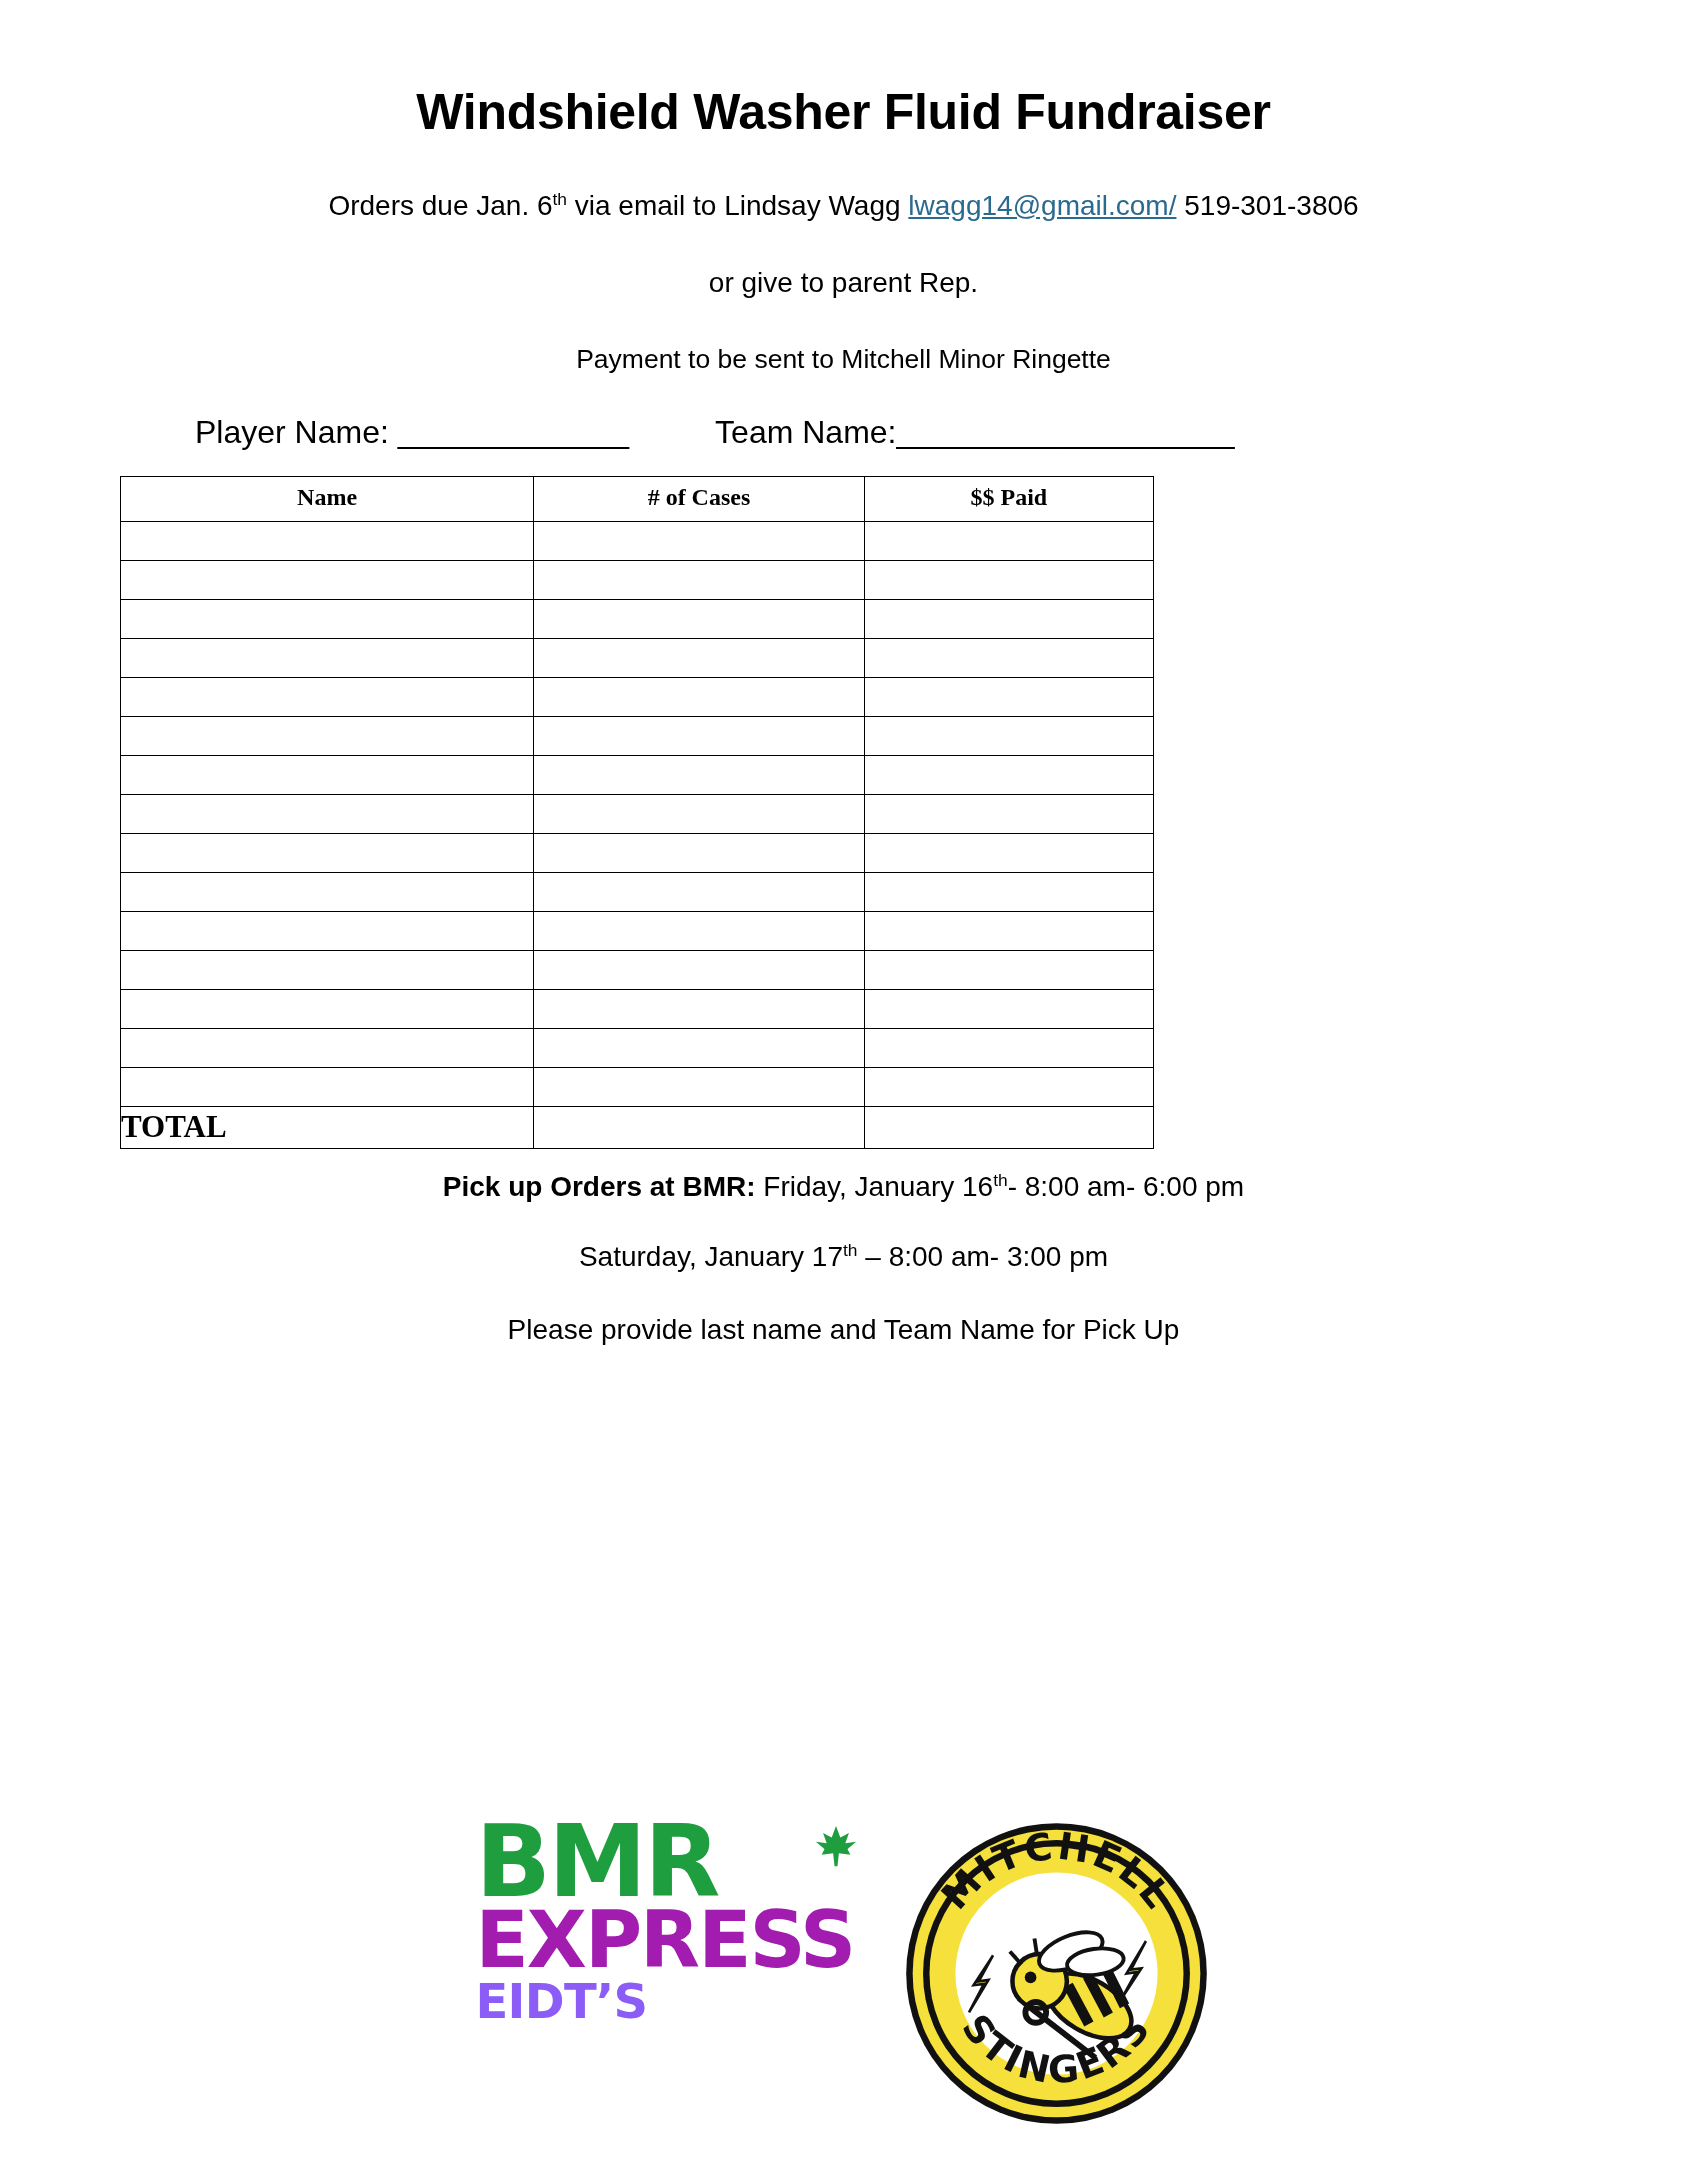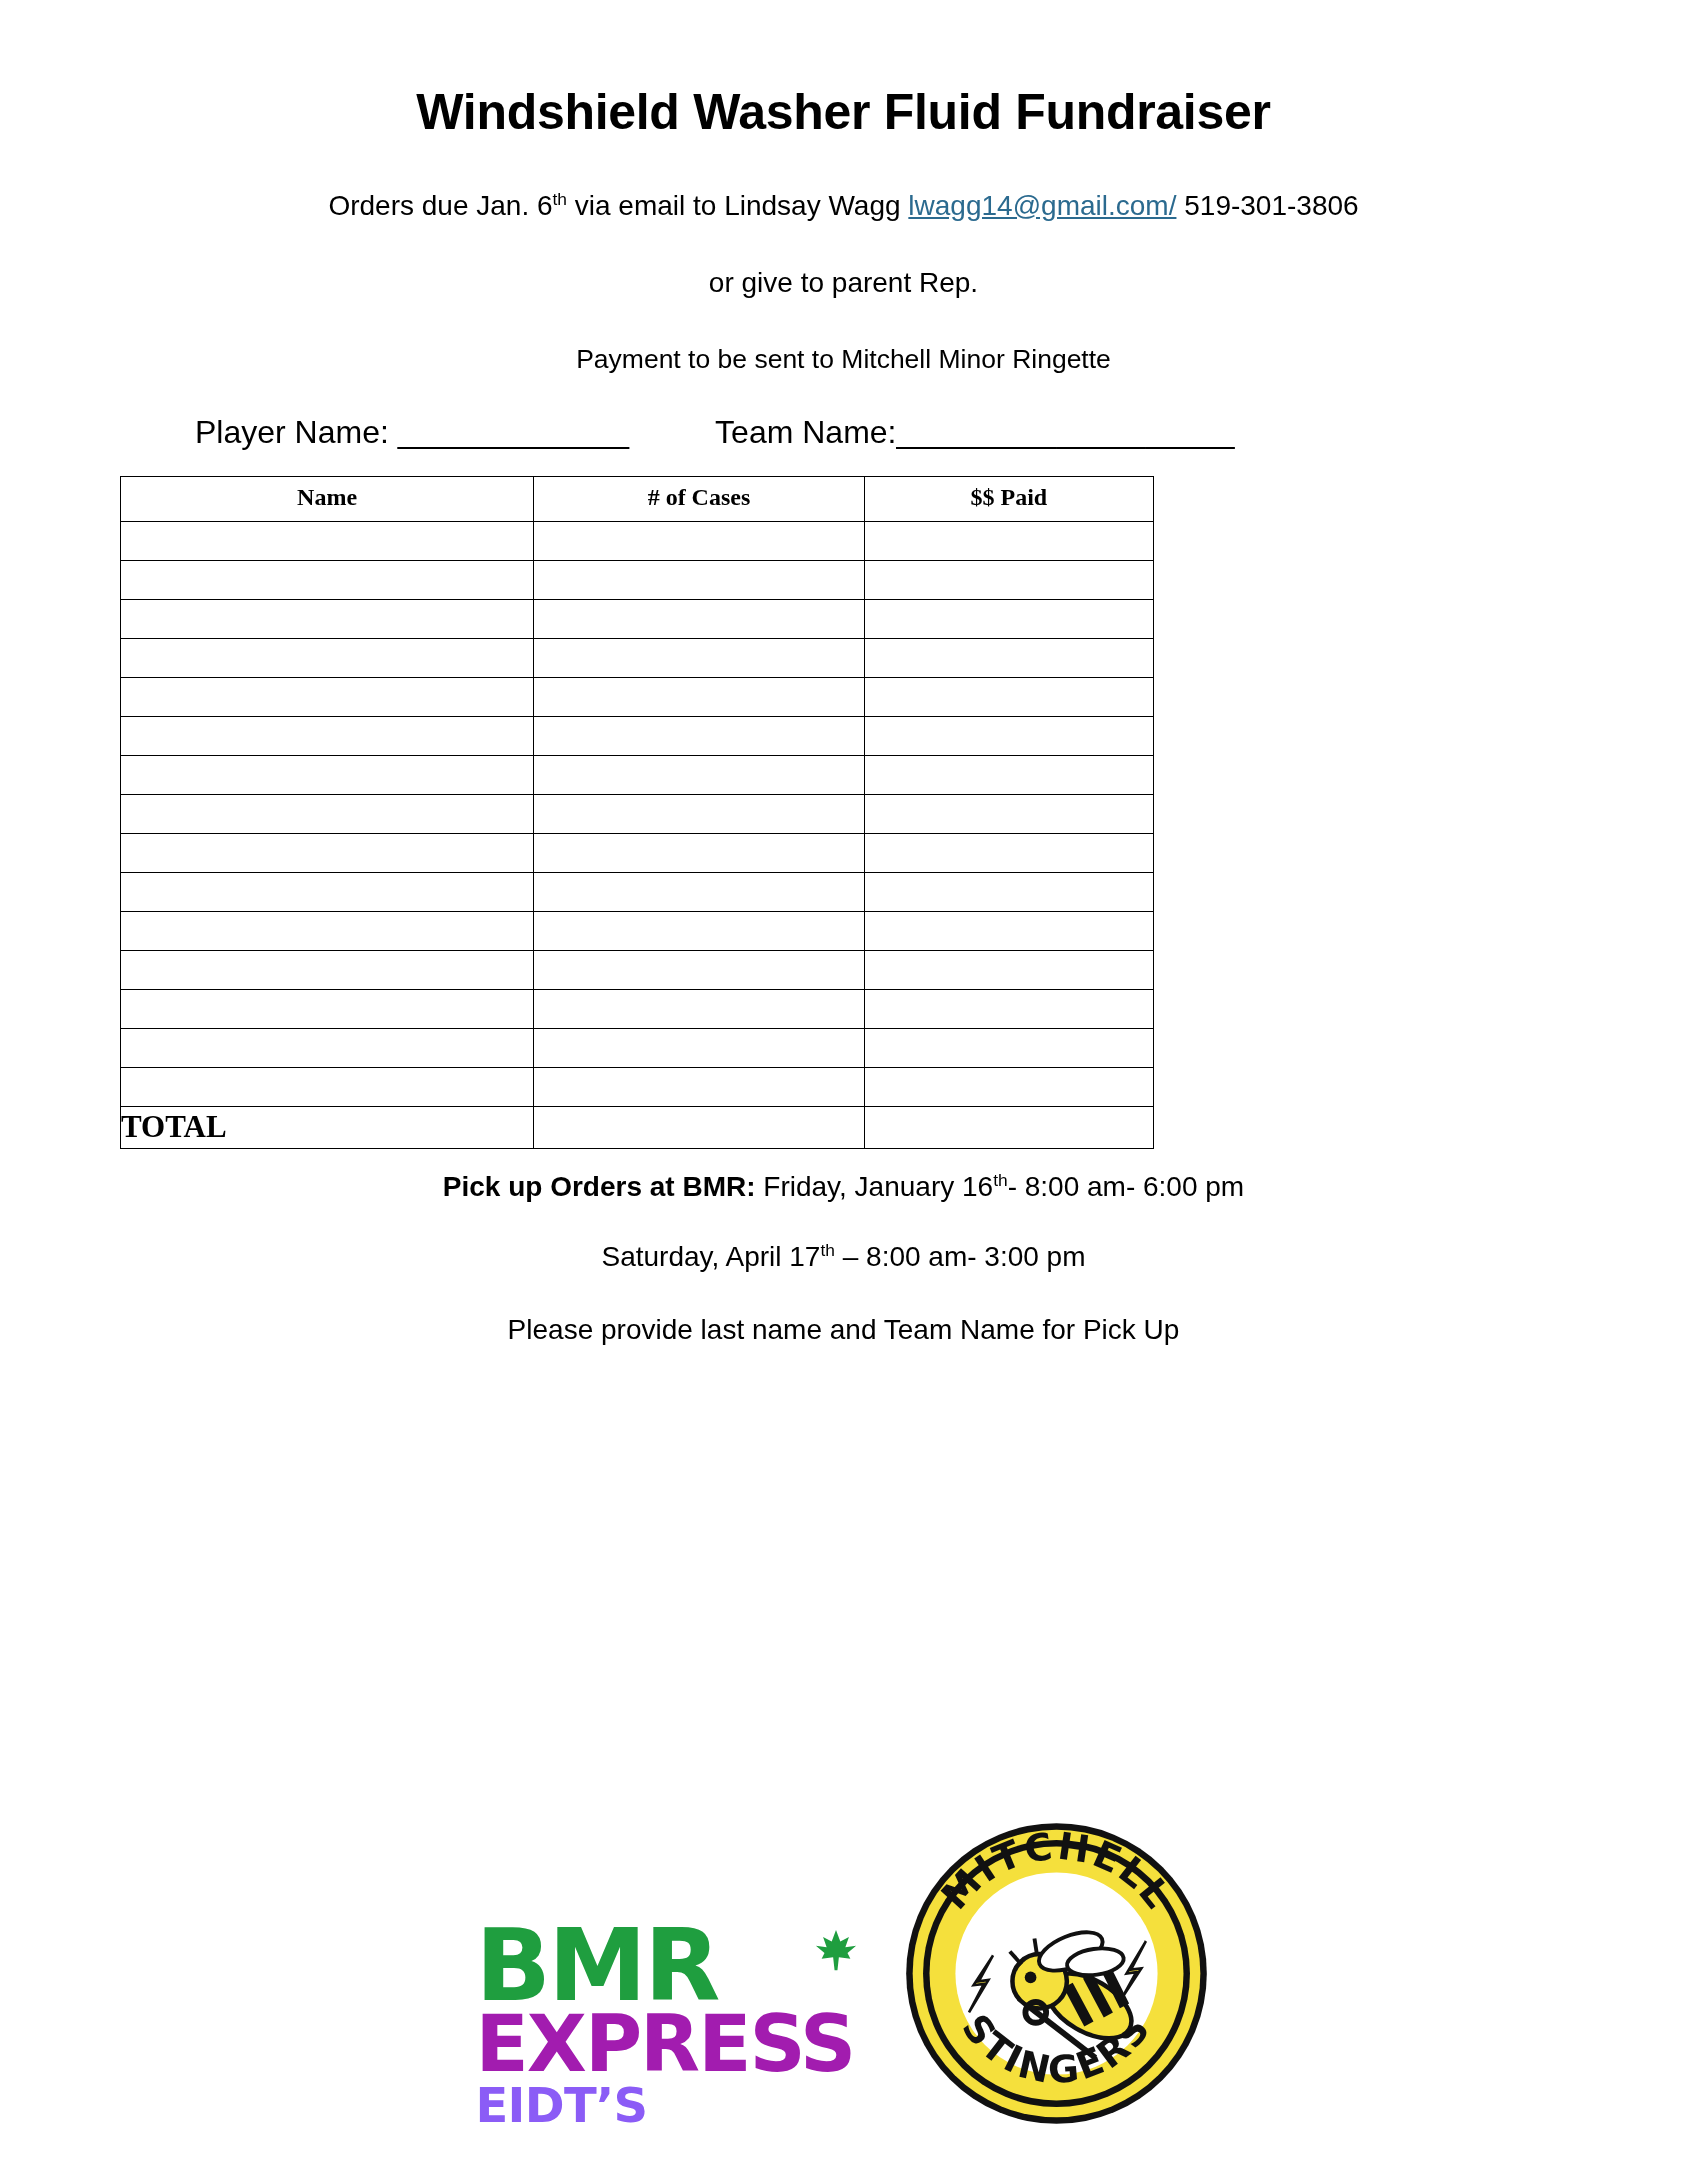--- a/index.html
+++ b/index.html
@@ -109,21 +109,21 @@
   .pickup2 { margin-top: 38px; text-align: center; font-size: 28px; }
   .pickup3 { margin-top: 41px; text-align: center; font-size: 28px; }
 
   .logos {
     position: absolute;
     left: 0;
     right: 0;
     top: 1733px;
     display: flex;
     justify-content: center;
-    align-items: flex-end;
+    align-items: flex-start;
     gap: 15px;
   }
   .bmr {
     width: 410px;
     position: relative;
   }
   .bmr-word {
     font-size: 99px;
     font-weight: bold;
     color: #1f9e3f;
@@ -276,21 +276,21 @@
         <td class="cell"></td>
       </tr>
     </tbody>
   </table>
 
   <div class="pickup">
     <b>Pick up Orders at BMR:</b><span> Friday, January 16</span><sup>th</sup><span>- 8:00 am- 6:00 pm</span>
   </div>
 
   <div class="pickup2">
-    <span>Saturday, April 17</span><sup>th</sup><span> – 8:00 am- 3:00 pm</span>
+    <span>Saturday, January 17</span><sup>th</sup><span> – 8:00 am- 3:00 pm</span>
   </div>
 
   <div class="pickup3">Please provide last name and Team Name for Pick Up</div>
 
   <div class="logos">
 
     <div class="bmr">
       <div class="bmr-word">BMR</div>
       <div class="bmr-express">EXPRESS</div>
       <div class="bmr-eidts">EIDT’S</div>

